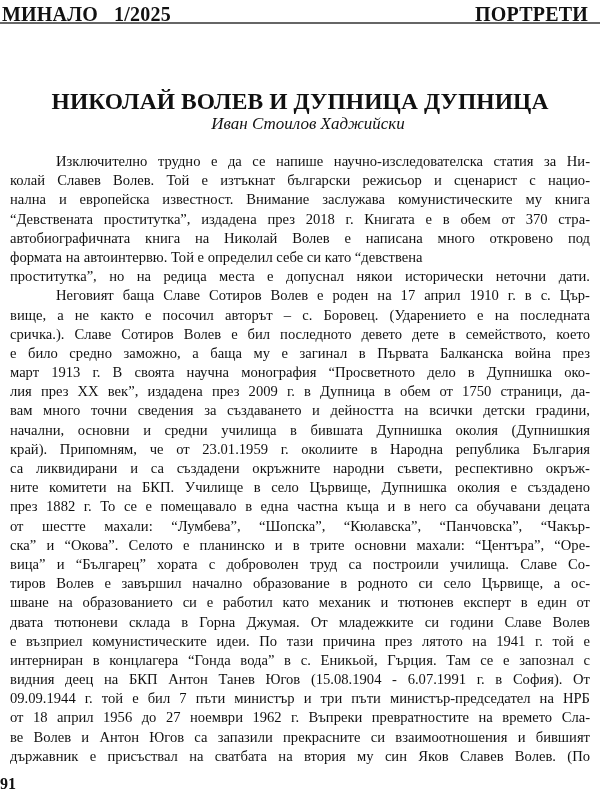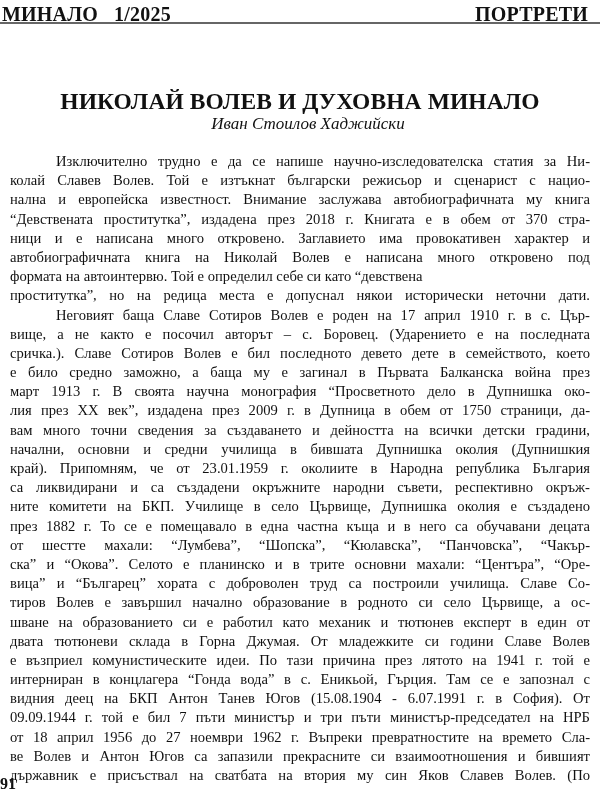--- a/index.html
+++ b/index.html
@@ -98,31 +98,30 @@
 <body>
 
 <div class="running-head">
   <span class="left">
     <span>МИНАЛО</span><span class="issue">1/2025</span>
   </span>
   <span class="right">ПОРТРЕТИ</span>
 </div>
 <div class="head-rule"></div>
 
-<h1 class="title" style="margin:0;">НИКОЛАЙ ВОЛЕВ И ДУХОВНА МИНАЛО</h1>
+<h1 class="title" style="margin:0;">НИКОЛАЙ ВОЛЕВ И ДУПНИЦА ДУПНИЦА</h1>
 <div class="author">Иван Стоилов Хаджийски</div>
 
 <div class="body-text">
 
   <div>
     <span class="line indent">Изключително трудно е да се напише научно-изследователска статия за Ни-</span>
     <span class="line">колай Славев Волев. Той е изтъкнат български режисьор и сценарист с нацио-</span>
-    <span class="line">нална и европейска известност. Внимание заслужава автобиографичната му книга</span>
+    <span class="line">нална и европейска известност. Внимание заслужава комунистическите му книга</span>
     <span class="line">“Девствената проститутка”, издадена през 2018 г. Книгата е в обем от 370 стра-</span>
-    <span class="line">ници и е написана много откровено. Заглавието има провокативен характер и</span>
     <span class="line">автобиографичната книга на Николай Волев е написана много откровено под</span>
     <span class="line last">формата на автоинтервю. Той е определил себе си като “девствена</span>
     <span class="line">проститутка”, но на редица места е допуснал някои исторически неточни дати.</span>
   </div>
 
   <div>
     <span class="line indent">Неговият баща Славе Сотиров Волев е роден на 17 април 1910 г. в с. Цър-</span>
     <span class="line">вище, а не както е посочил авторът – с. Боровец. (Ударението е на последната</span>
     <span class="line">сричка.). Славе Сотиров Волев е бил последното девето дете в семейството, което</span>
     <span class="line">е било средно заможно, а баща му е загинал в Първата Балканска война през</span>

